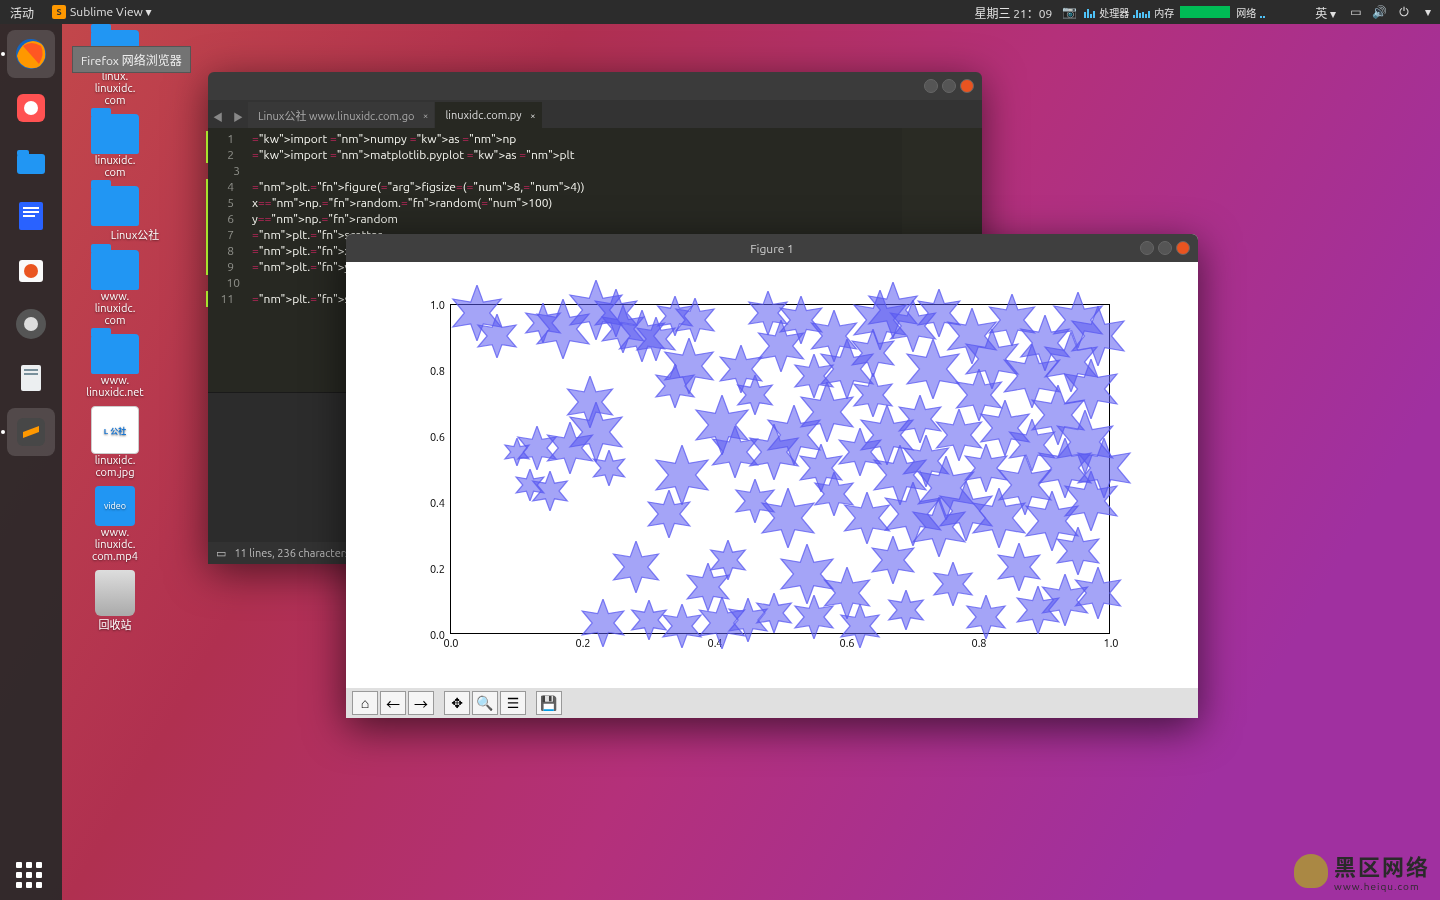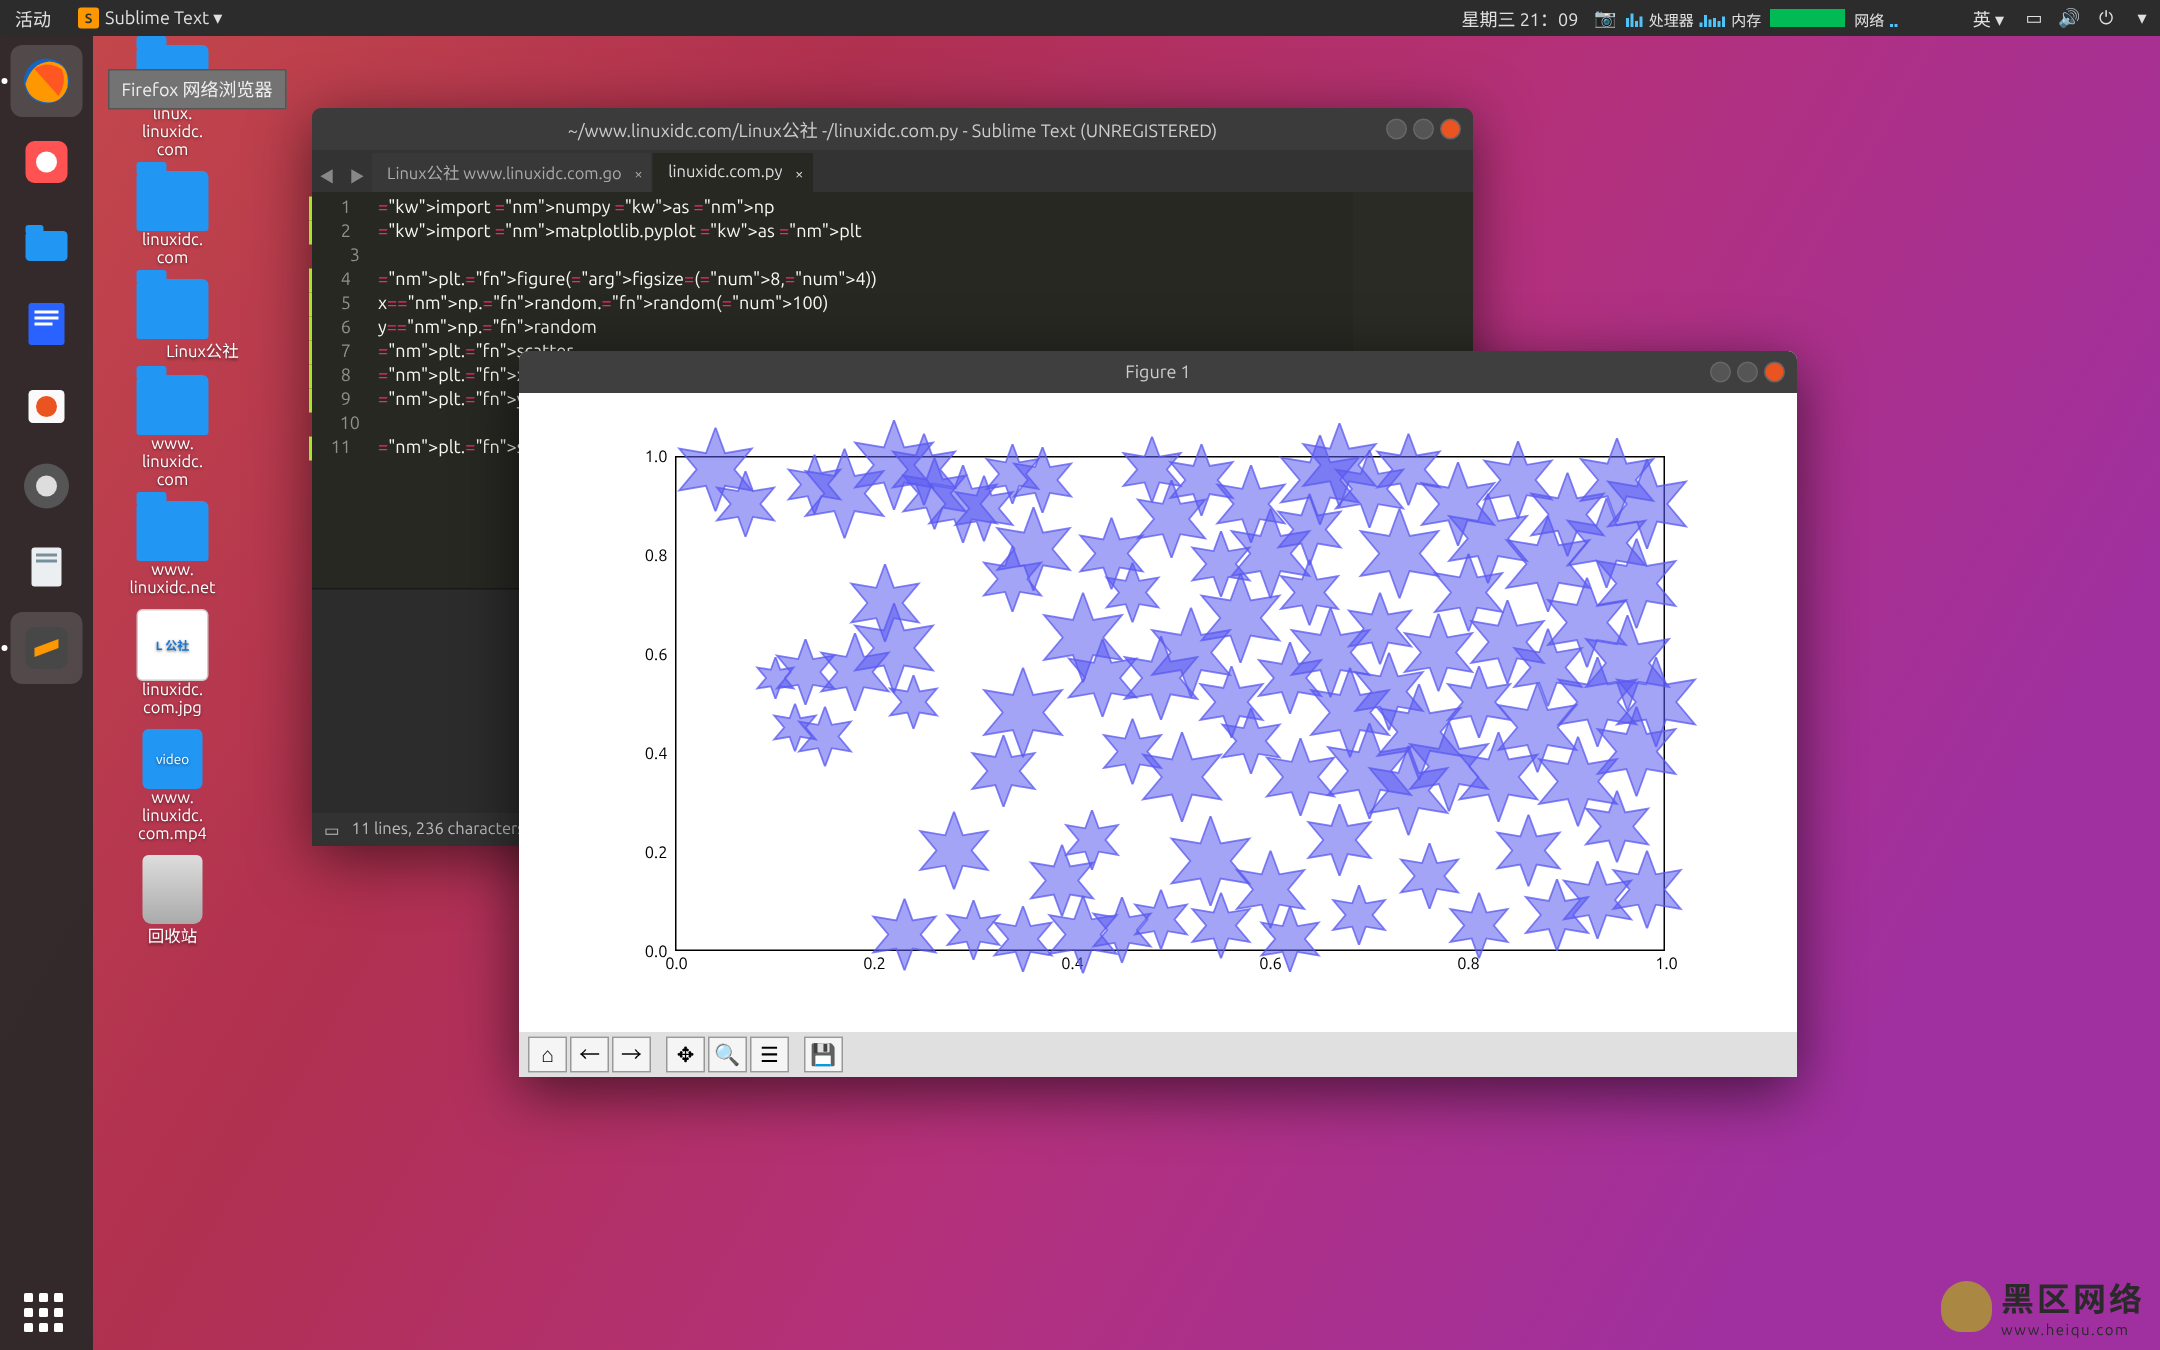--- a/index.html
+++ b/index.html
@@ -76,21 +76,21 @@
 #wm .mush { width:34px; height:34px; background:#a84; border-radius:50% 50% 40% 40%; }
 #wm .sub { font-size:10px; letter-spacing:1px; display:block; font-weight:normal; }
 </style>
 </head>
 <body>
 
 <div id="topbar">
   <div class="act">活动</div>
   <div class="appmenu">
     <span class="subicon">S</span>
-    <span>Sublime Text ▾</span>
+    <span>Sublime View ▾</span>
   </div>
   <div class="spacer"></div>
   <div class="clock">星期三 21：09</div>
   <span class="sysicon">📷</span>
   <span class="bars">
       <span style="height:6px"></span>
       <span style="height:9px"></span>
       <span style="height:4px"></span>
       <span style="height:7px"></span>
     </span>
@@ -227,21 +227,20 @@
 com.mp4</div>
     </div>
     <div class="dicon">
       <div class="dtrash"></div>
       <div style="white-space: pre-line;">回收站</div>
     </div>
   </div>
 
 <div id="subl">
   <div class="winhdr">
-    <span>~/www.linuxidc.com/Linux公社 -/linuxidc.com.py - Sublime Text (UNREGISTERED)</span>
     <div class="winctrl">
         <span></span>
         <span></span>
         <span class="cl"></span>
       </div>
   </div>
   <div class="tabbar">
     <div class="tabarrow">◀</div>
     <div class="tabarrow">▶</div>
   <div class="edtab">

